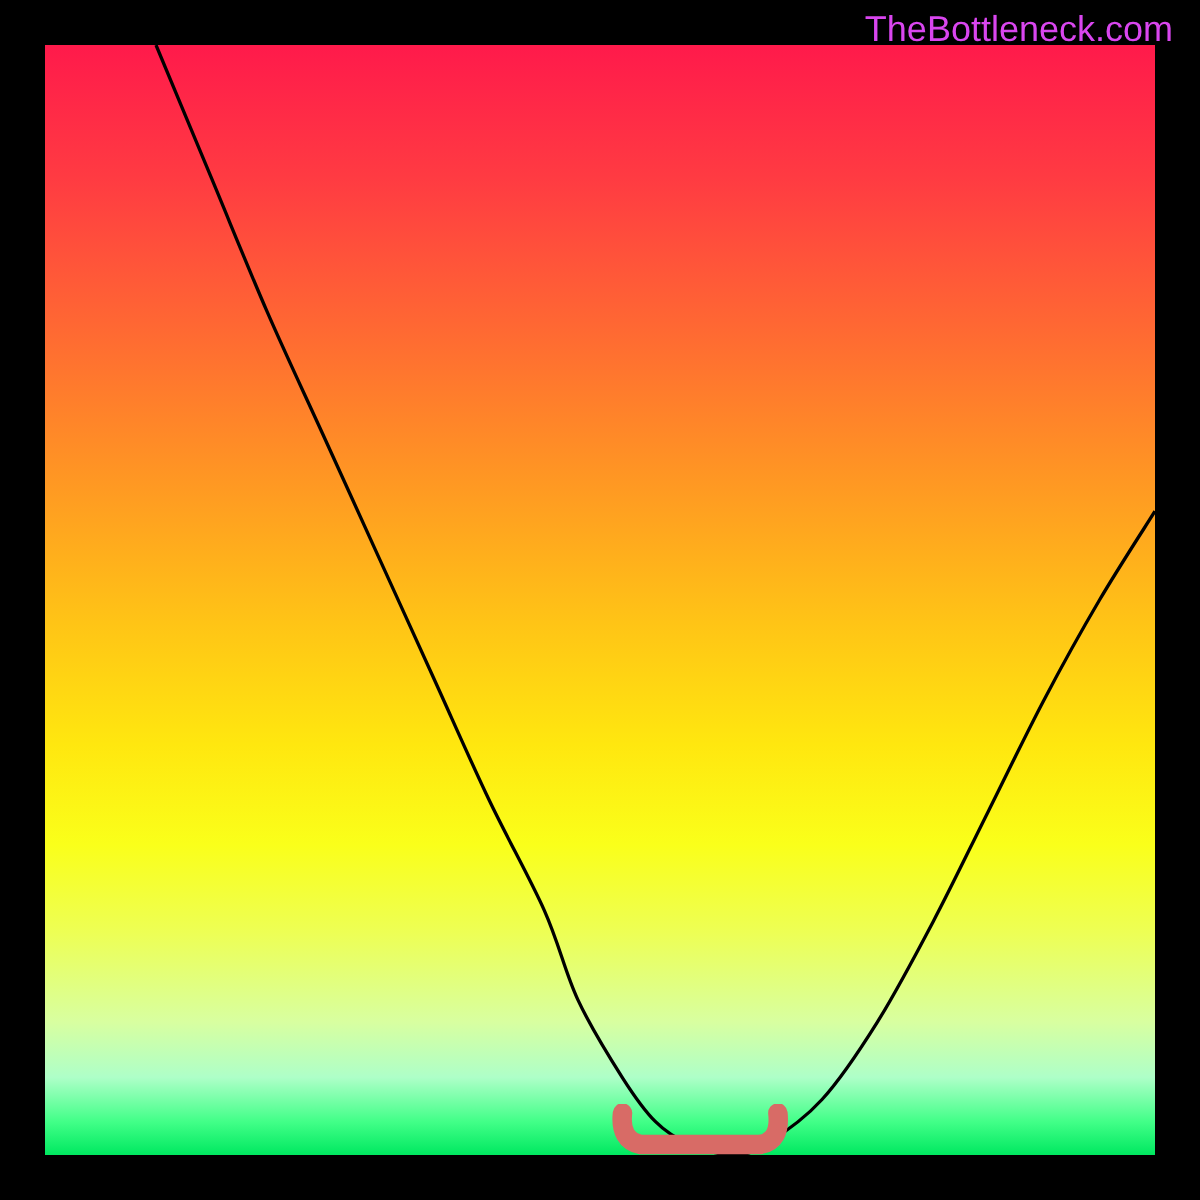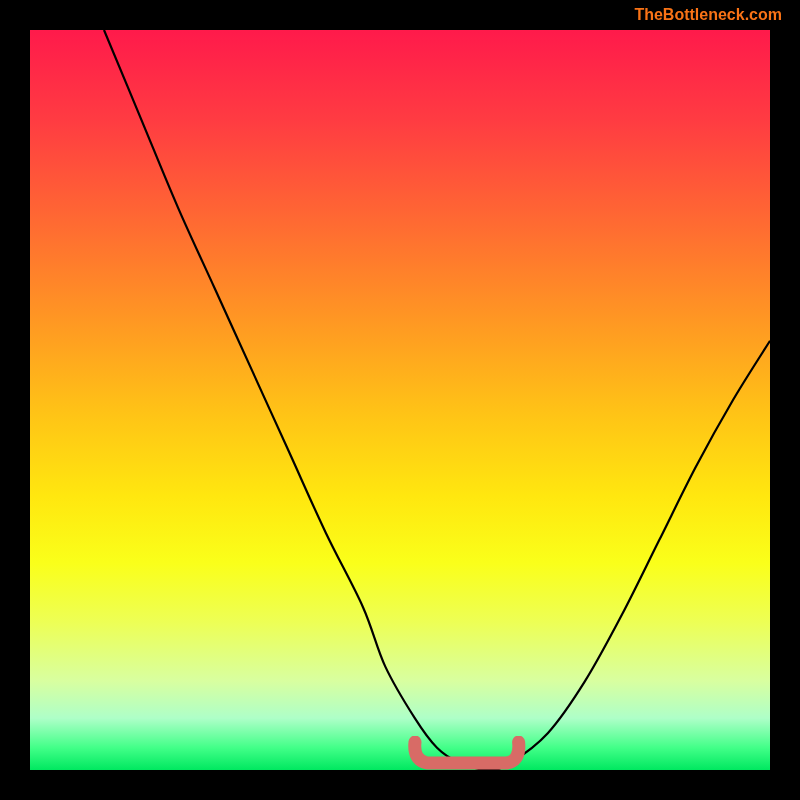--- a/index.html
+++ b/index.html
@@ -8,23 +8,23 @@
     height: 800px;
     background: #000;
     position: relative;
     overflow: hidden;
     font-family: Arial, Helvetica, sans-serif;
   }
   .watermark {
     position: absolute;
     top: 6px;
     right: 18px;
-    color: #f97316;
-    font-size: 16px;
-    font-weight: 700;
+    color: #d946ef;
+    font-size: 24px;
+    font-weight: 400;
     letter-spacing: 0px;
     z-index: 30;
   }
   .frame {
     position: absolute;
     left: 30px;
     top: 30px;
     width: 740px;
     height: 740px;
     overflow: hidden;

